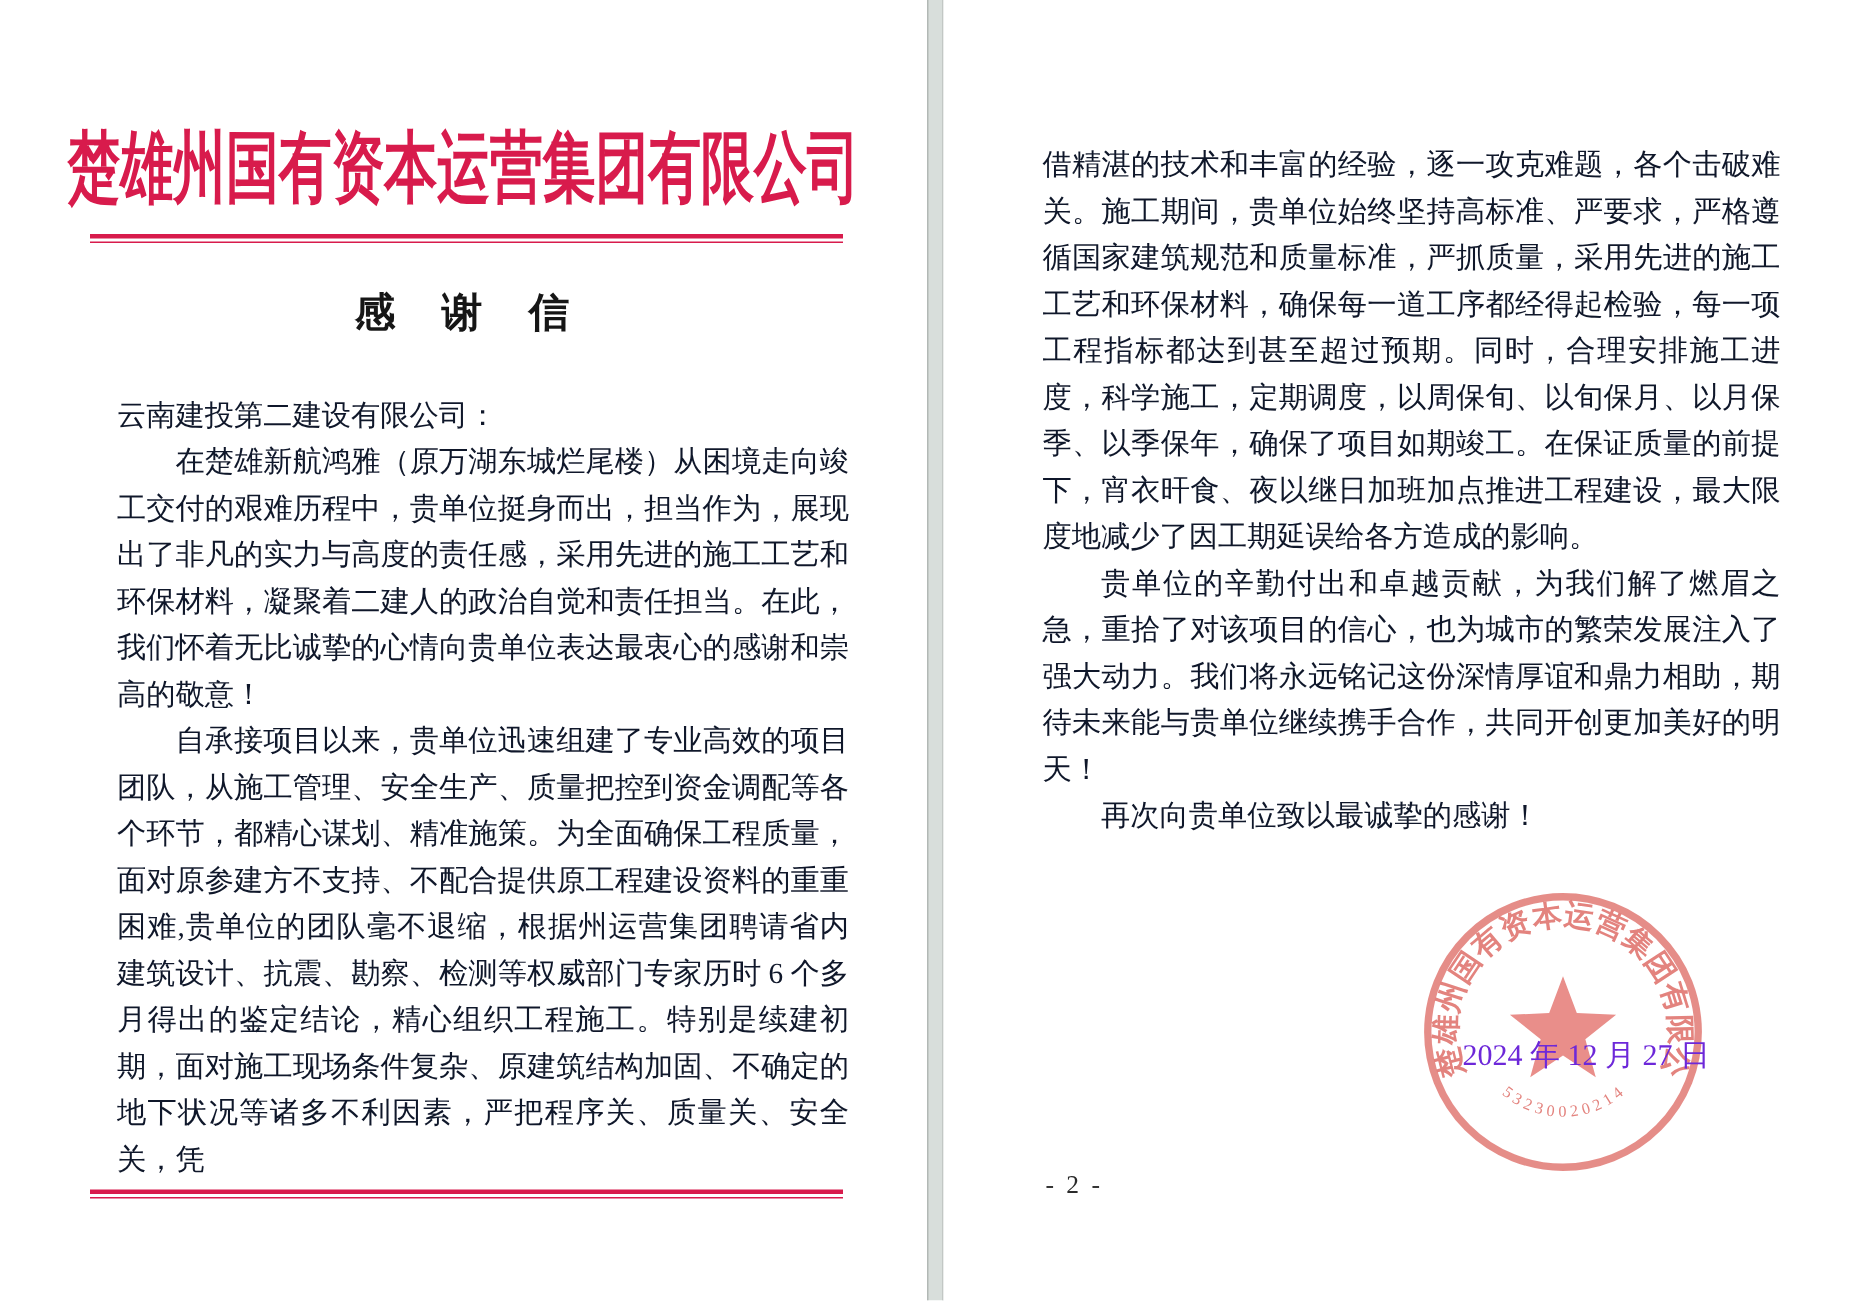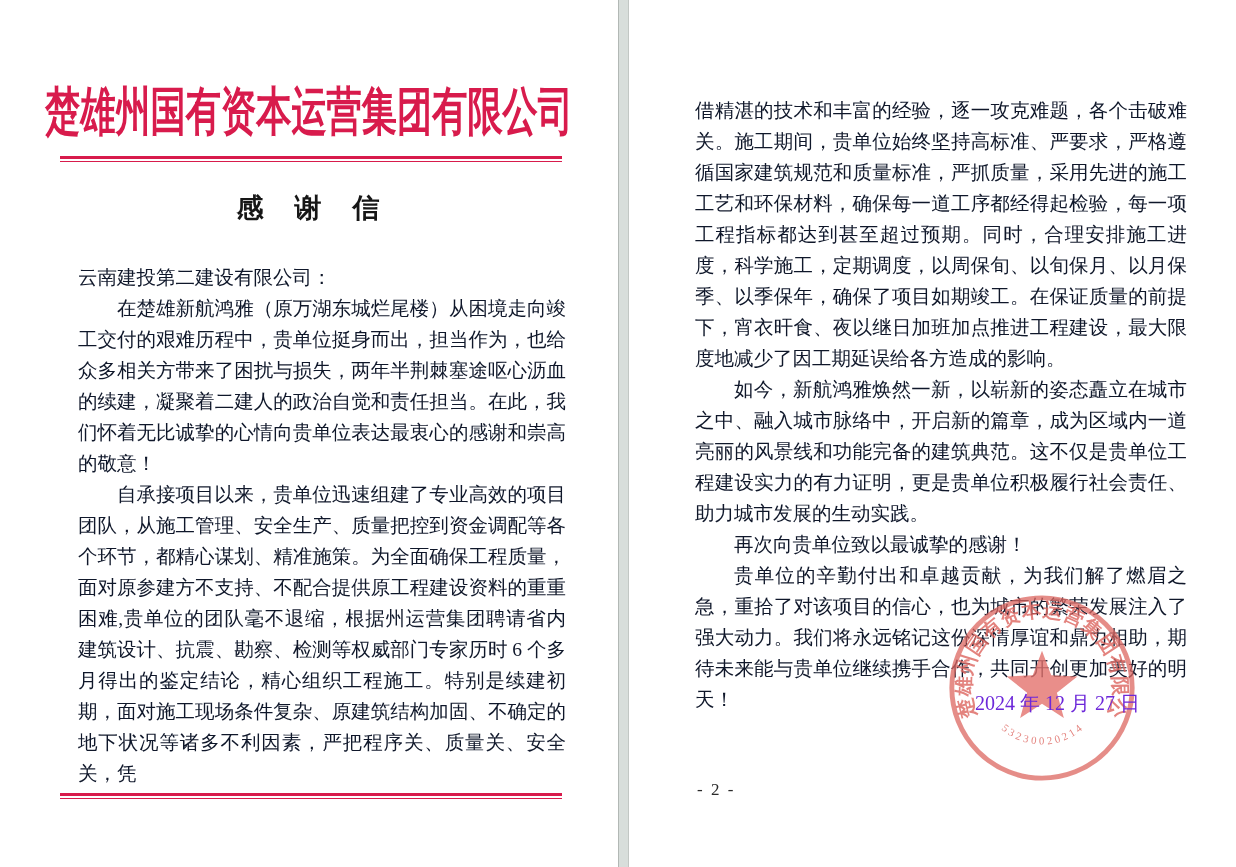--- a/index.html
+++ b/index.html
@@ -87,41 +87,40 @@
     <div class="red-rule rule-top">
       <div class="thick"></div>
         <div class="gap"></div>
         <div class="thin"></div>
     </div>
 
     <div class="doc-title">感　谢　信</div>
 
     <div class="body-block body-left">
       <p class="salutation">云南建投第二建设有限公司：</p>
-      <p class="para">在楚雄新航鸿雅（原万湖东城烂尾楼）从困境走向竣工交付的艰难历程中，贵单位挺身而出，担当作为，也给众多相关方带来了困扰与损失，两年半荆棘塞途呕心沥血的续建，凝聚着二建人的政治自觉和责任担当。在此，我们怀着无比诚挚的心情向贵单位表达最衷心的感谢和崇高的敬意！</p>
+      <p class="para">在楚雄新航鸿雅（原万湖东城烂尾楼）从困境走向竣工交付的艰难历程中，贵单位挺身而出，担当作为，展现出了非凡的实力与高度的责任感，采用先进的施工工艺和环保材料，凝聚着二建人的政治自觉和责任担当。在此，我们怀着无比诚挚的心情向贵单位表达最衷心的感谢和崇高的敬意！</p>
       <p class="para">自承接项目以来，贵单位迅速组建了专业高效的项目团队，从施工管理、安全生产、质量把控到资金调配等各个环节，都精心谋划、精准施策。为全面确保工程质量，面对原参建方不支持、不配合提供原工程建设资料的重重困难,贵单位的团队毫不退缩，根据州运营集团聘请省内建筑设计、抗震、勘察、检测等权威部门专家历时 6 个多月得出的鉴定结论，精心组织工程施工。特别是续建初期，面对施工现场条件复杂、原建筑结构加固、不确定的地下状况等诸多不利因素，严把程序关、质量关、安全关，凭</p>
     </div>
 
     <div class="red-rule rule-bottom">
       <div class="thick"></div>
         <div class="gap"></div>
         <div class="thin"></div>
     </div>
 
   </div>
 
   <div class="pages-divider"></div>
 
   <div class="page page-right">
 
     <div class="body-block body-right">
       <p class="para continuation">借精湛的技术和丰富的经验，逐一攻克难题，各个击破难关。施工期间，贵单位始终坚持高标准、严要求，严格遵循国家建筑规范和质量标准，严抓质量，采用先进的施工工艺和环保材料，确保每一道工序都经得起检验，每一项工程指标都达到甚至超过预期。同时，合理安排施工进度，科学施工，定期调度，以周保旬、以旬保月、以月保季、以季保年，确保了项目如期竣工。在保证质量的前提下，宵衣旰食、夜以继日加班加点推进工程建设，最大限度地减少了因工期延误给各方造成的影响。</p>
-      <p class="para">如今，新航鸿雅焕然一新，以崭新的姿态矗立在城市之中、融入城市脉络中，开启新的篇章，成为区域内一道亮丽的风景线和功能完备的建筑典范。这不仅是贵单位工程建设实力的有力证明，更是贵单位积极履行社会责任、助力城市发展的生动实践。</p>
+      <p class="para">贵单位的辛勤付出和卓越贡献，为我们解了燃眉之急，重拾了对该项目的信心，也为城市的繁荣发展注入了强大动力。我们将永远铭记这份深情厚谊和鼎力相助，期待未来能与贵单位继续携手合作，共同开创更加美好的明天！</p>
       <p class="para">再次向贵单位致以最诚挚的感谢！</p>
-      <p class="para">贵单位的辛勤付出和卓越贡献，为我们解了燃眉之急，重拾了对该项目的信心，也为城市的繁荣发展注入了强大动力。我们将永远铭记这份深情厚谊和鼎力相助，期待未来能与贵单位继续携手合作，共同开创更加美好的明天！</p>
     </div>
 
     <svg class="seal" viewBox="0 0 200 200">
       <defs>
         <path id="seal-name-arc" d="M 33.8,130.9 A 73,73 0 1 1 166.2,130.9" fill="none"></path>
         <path id="seal-num-arc" d="M 52,136 A 64,64 0 0 0 148,136" fill="none"></path>
       </defs>
       <circle cx="100" cy="100" r="92" fill="none" stroke="#dd6660" stroke-width="5" opacity="0.85"></circle>
       <polygon points="100,62 109.4,87.1 136.1,88.3 115.2,104.9 122.3,130.7 100,116 77.7,130.7 84.8,104.9 63.9,88.3 90.6,87.1" fill="#e2706a" opacity="0.9"></polygon>
       <text font-size="20" font-weight="700" fill="#dd6660" letter-spacing="0.5" opacity="0.92">

